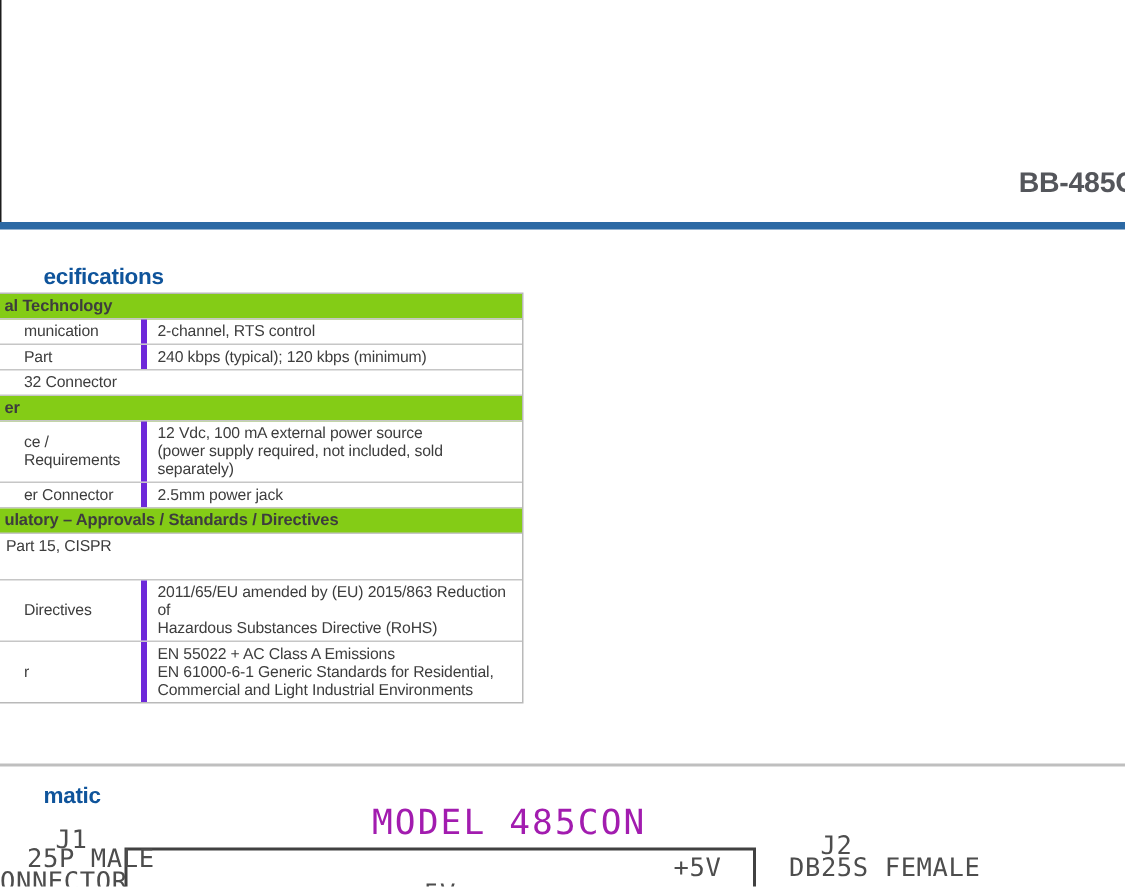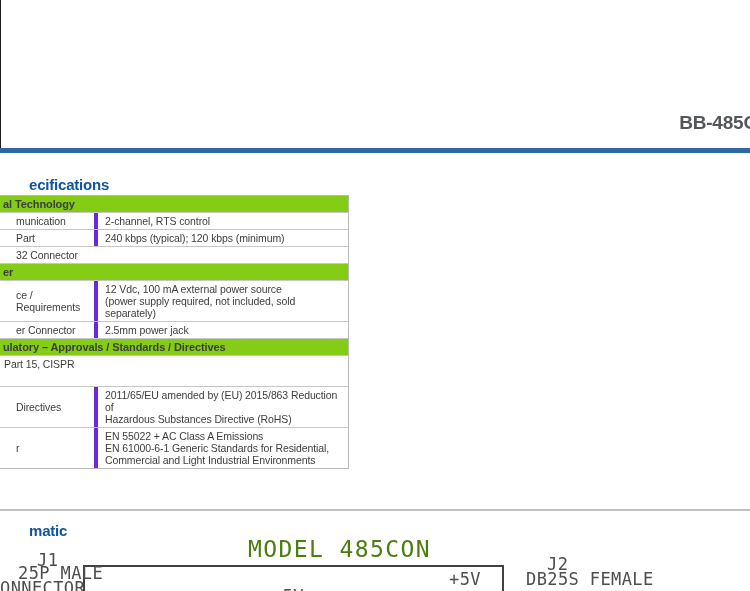--- a/index.html
+++ b/index.html
@@ -29,21 +29,21 @@
   #spec-table > div:last-child{border-bottom:none;}
   .t-label{flex:0 0 94px;width:94px;box-sizing:border-box;padding:2px 4px 2px 16px;
     display:flex;align-items:center;}
   .t-value{flex:1;border-left:4px solid #6d28d9;padding:2px 7px;white-space:pre-line;}
 
   
   .section-divider{position:absolute;left:0;top:509px;width:750px;height:2px;background:#bfbfbf;}
 
   
   .schem{font-family:"DejaVu Sans Mono",monospace;color:#4d4d4d;position:absolute;white-space:nowrap;}
-  #schem-title{left:248px;top:536px;font-size:23px;letter-spacing:1.4px;color:#4d7c0f;}
+  #schem-title{left:248px;top:536px;font-size:23px;letter-spacing:1.4px;color:#a21caf;}
   #schem-box{position:absolute;left:83px;top:565px;width:421px;height:60px;
     border:2px solid #414141;background:#ffffff;box-sizing:border-box;}
   .schem-small{font-size:17px;letter-spacing:0.4px;}
   #j1-name{left:37px;top:550px;}
   #j1-type{left:18px;top:563px;}
   #j1-word{left:0px;top:578px;text-decoration:underline;}
   #j2-name{left:547px;top:554px;}
   #j2-type{left:526px;top:569px;}
   #p5v-right{left:449px;top:569px;}
   #p5v-bottom{left:272px;top:586px;}

